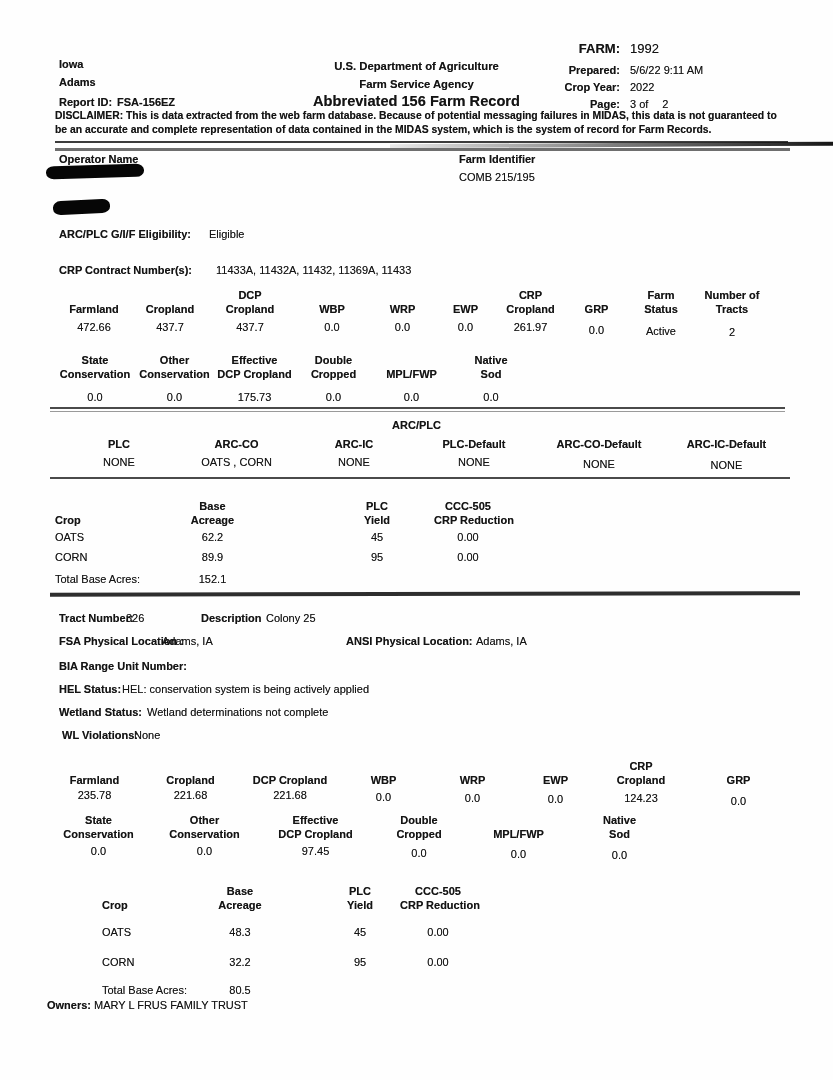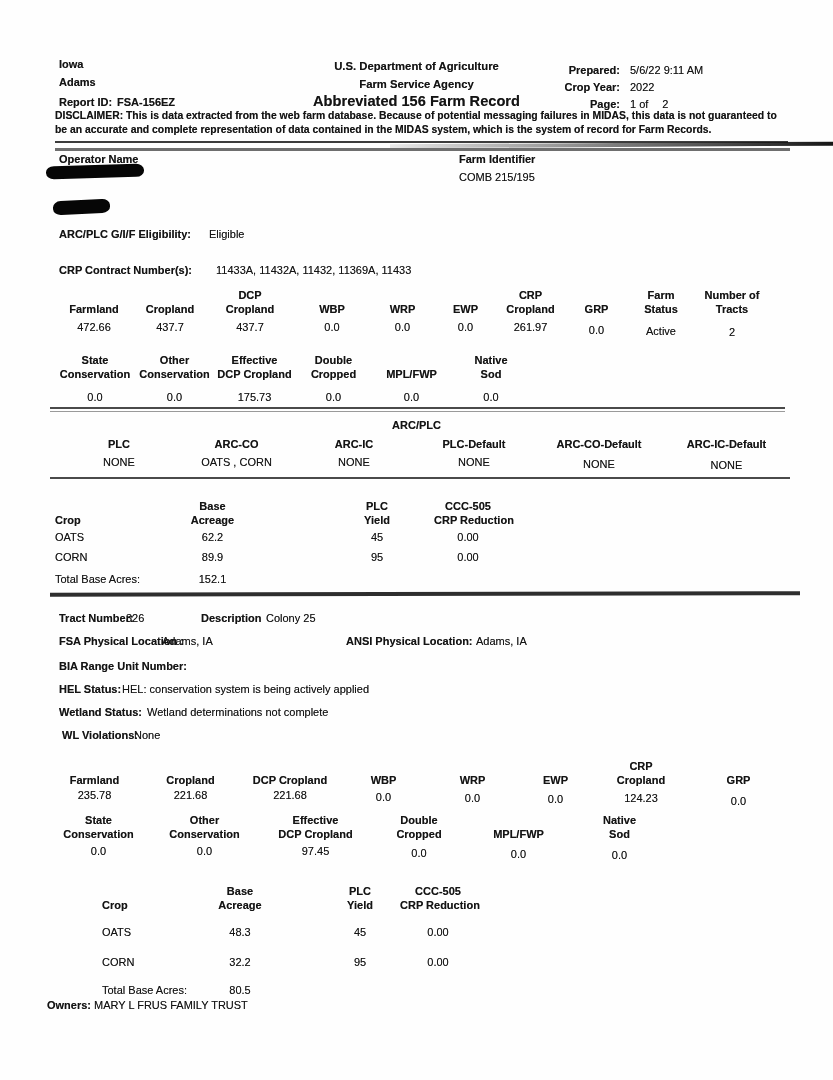--- a/index.html
+++ b/index.html
@@ -39,28 +39,31 @@
   </div>
   <div class="line" style="top:96px">
     <span class="b" style="left:55px">Report ID:</span>
     <span class="b" style="left:113px">FSA-156EZ</span>
   </div>
 
   <div class="hc b" style="top:60px;font-size:11.3px">U.S. Department of Agriculture</div>
   <div class="hc b" style="top:78px;font-size:11.3px">Farm Service Agency</div>
   <div class="hc b" style="top:93px;font-size:14.6px">Abbreviated 156 Farm Record</div>
 
+  <div class="hr-row" style="top:41px;font-size:13px">
+    <span class="hr-lbl">FARM:</span><span class="hr-val b">1992</span>
+  </div>
   <div class="hr-row" style="top:64px">
     <span class="hr-lbl">Prepared:</span><span class="hr-val">5/6/22 9:11 AM</span>
   </div>
   <div class="hr-row" style="top:81px">
     <span class="hr-lbl">Crop Year:</span><span class="hr-val">2022</span>
   </div>
   <div class="hr-row" style="top:98px">
-    <span class="hr-lbl">Page:</span><span class="hr-val">1 of</span><span class="hr-val" style="margin-left:14px">2</span>
+    <span class="hr-lbl">Page:</span><span class="hr-val">3 of</span><span class="hr-val" style="margin-left:14px">2</span>
   </div>
 
   <div class="disc" style="top:109px">
     <span>DISCLAIMER:</span>
     <span>This is data extracted from the web farm database. Because of potential messaging failures in MIDAS, this data is not guaranteed to be an accurate and complete representation of data contained in the MIDAS system, which is the system of record for Farm Records.</span>
   </div>
 
   <div class="rule" style="top:141px;left:55px;right:45px;height:2px;background:#3c3c3c"></div>
   <div class="rule" style="top:143px;left:390px;width:443px;height:4px;background:linear-gradient(to right,rgba(70,70,70,.12),#161616);transform:rotate(-.35deg)"></div>
   <div class="rule" style="top:148px;left:55px;right:43px;height:3px;background:#6e6e6e"></div>

